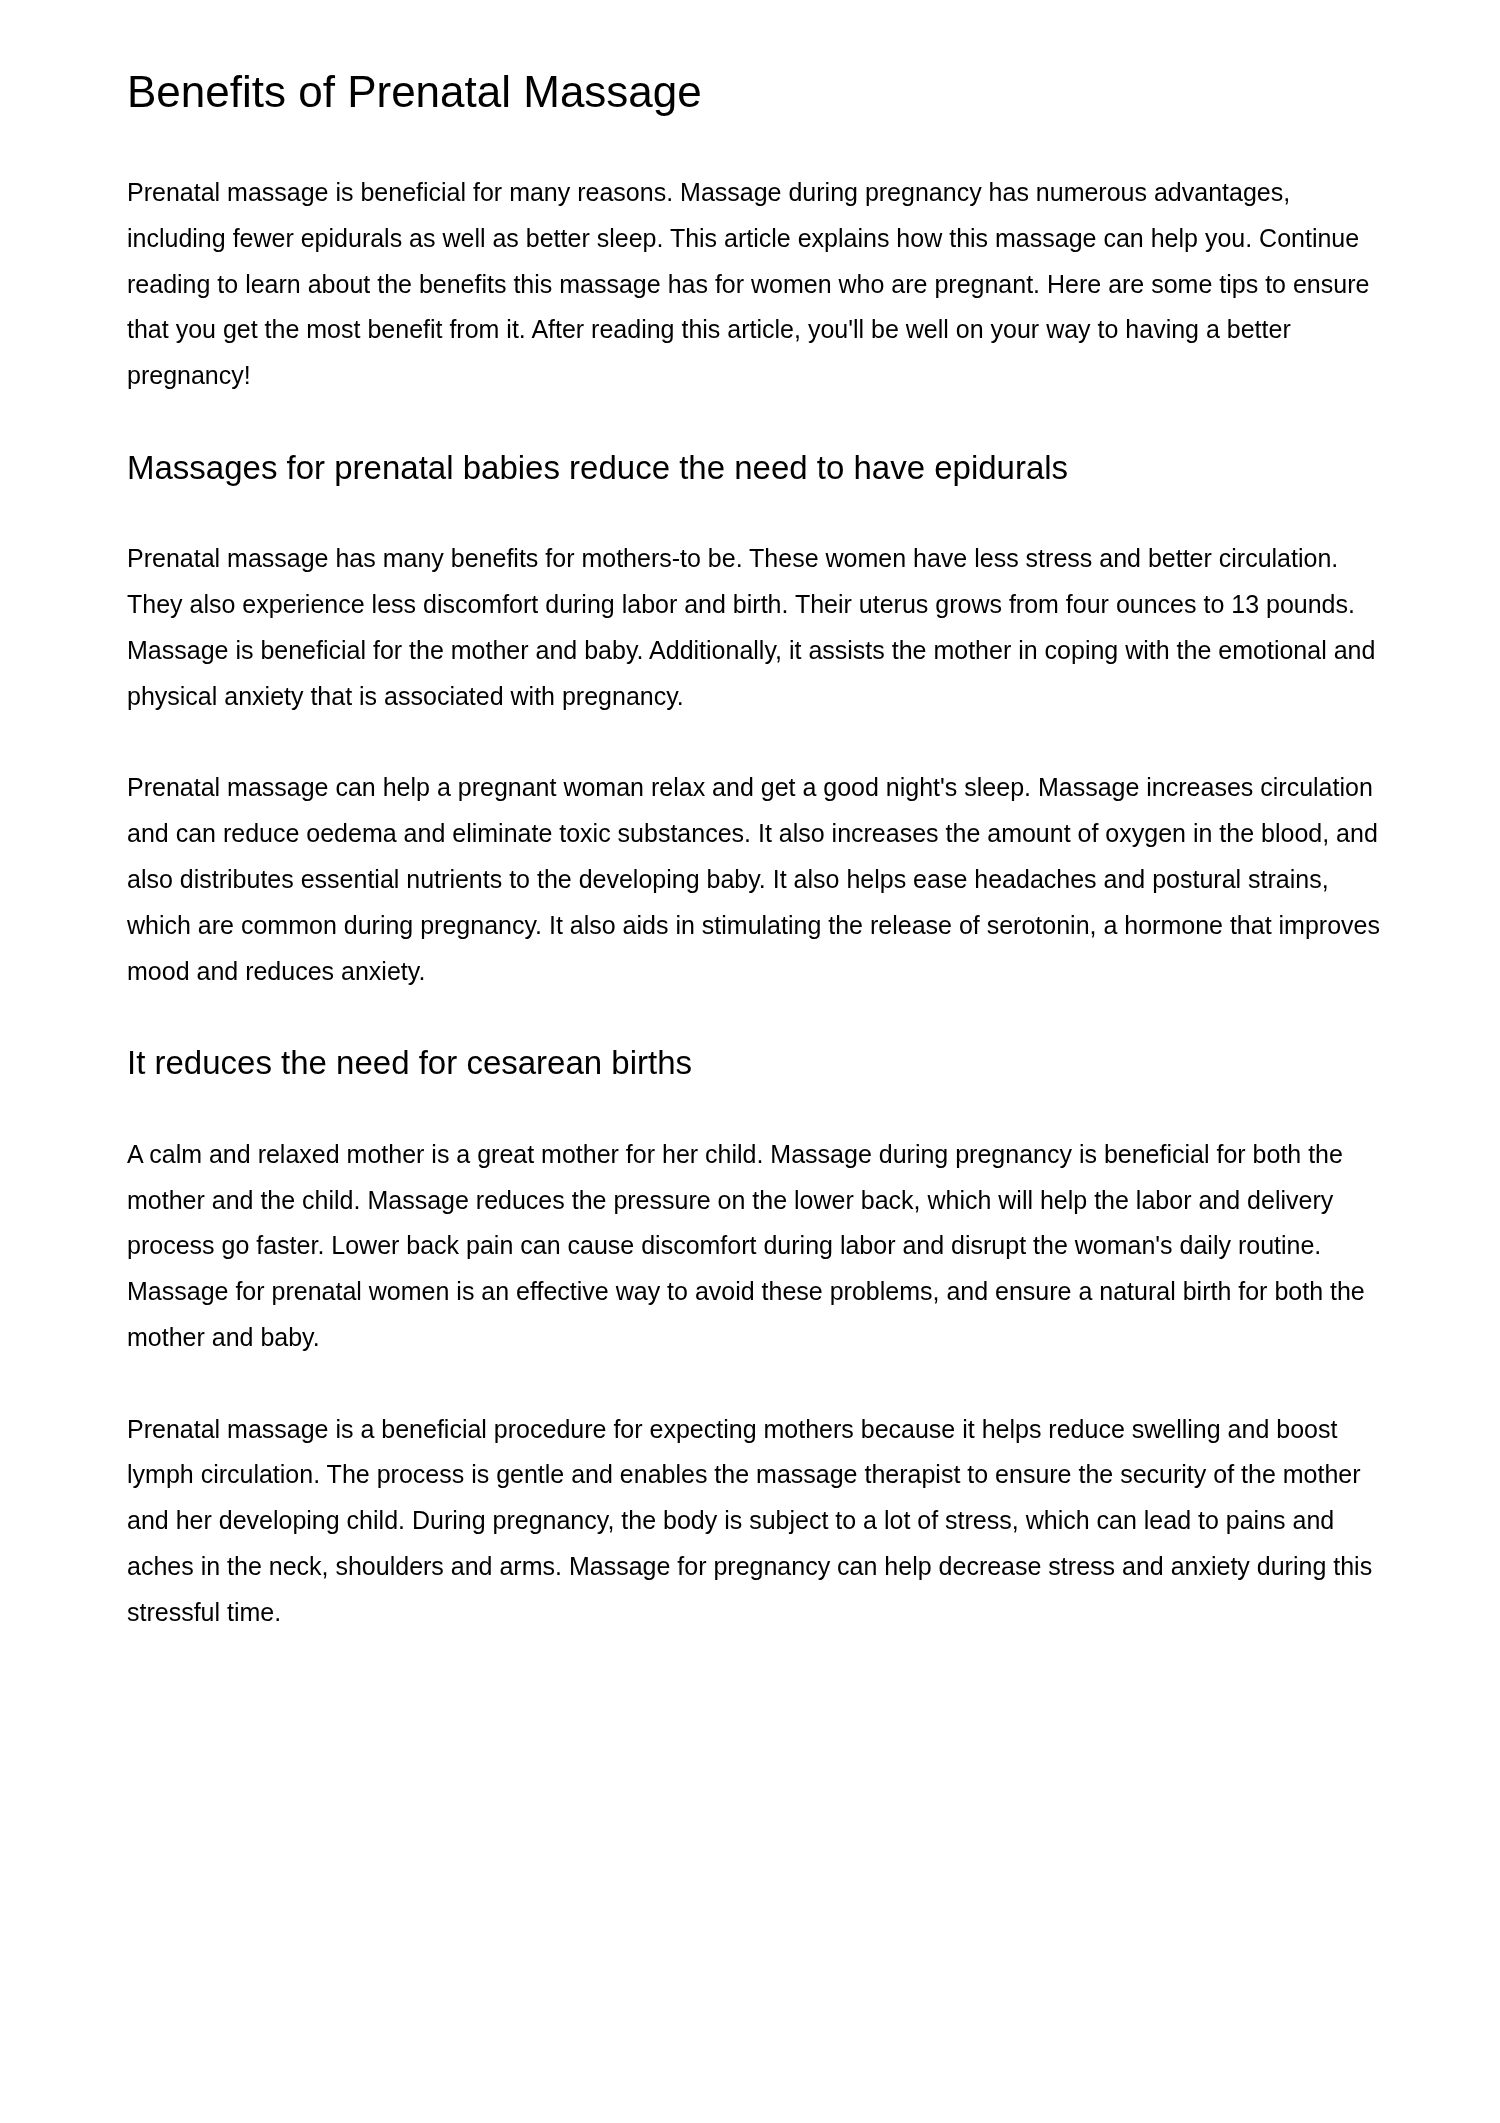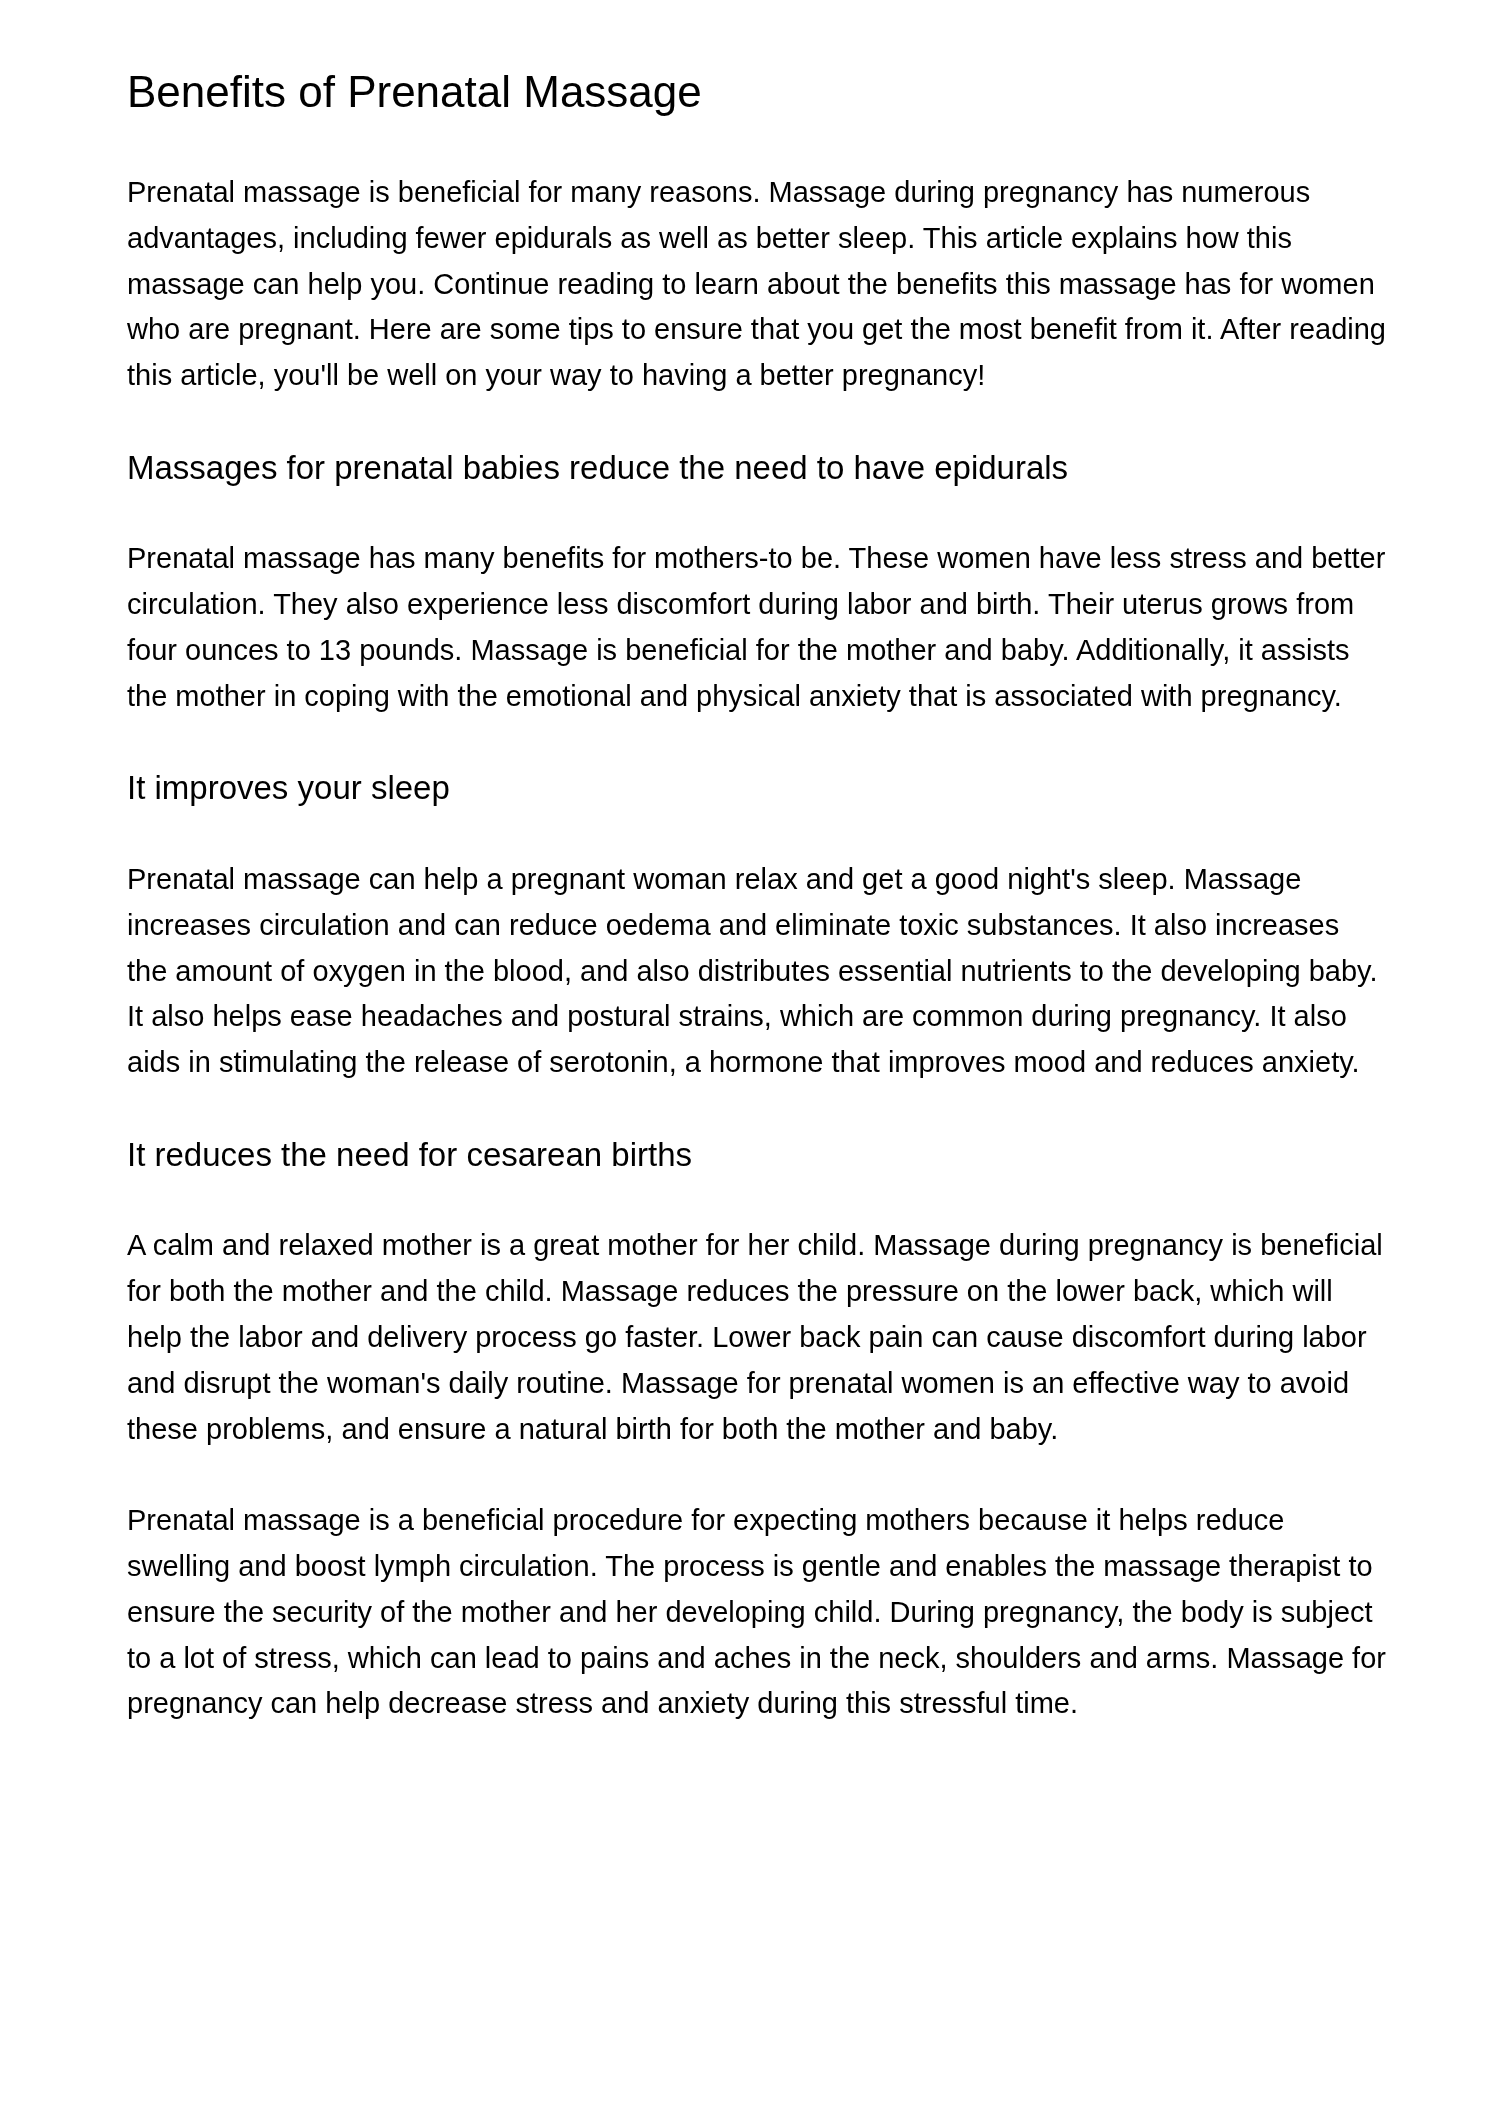--- a/index.html
+++ b/index.html
@@ -27,21 +27,21 @@
       width: 1260px;
     }
     .doc-title {
       font-size: 44px;
       font-weight: normal;
       line-height: 60px;
       margin: 0 0 48px 0;
       letter-spacing: 0;
     }
     .para {
-      font-size: 29px;
+      font-size: 25px;
       line-height: 45.8px;
       margin: 0 0 45.8px 0;
     }
     .subhead {
       font-size: 33px;
       line-height: 45.8px;
       margin: 0 0 45.8px 0;
     }
   </style>
 </head>
@@ -49,21 +49,20 @@
 
 <div class="page">
   <div class="content">
     <h1 class="doc-title">Benefits of Prenatal Massage</h1>
 
     <p class="para">Prenatal massage is beneficial for many reasons. Massage during pregnancy has numerous advantages, including fewer epidurals as well as better sleep. This article explains how this massage can help you. Continue reading to learn about the benefits this massage has for women who are pregnant. Here are some tips to ensure that you get the most benefit from it. After reading this article, you'll be well on your way to having a better pregnancy!</p>
 
     <p class="subhead">Massages for prenatal babies reduce the need to have epidurals</p>
     <p class="para">Prenatal massage has many benefits for mothers-to be. These women have less stress and better circulation. They also experience less discomfort during labor and birth. Their uterus grows from four ounces to 13 pounds. Massage is beneficial for the mother and baby. Additionally, it assists the mother in coping with the emotional and physical anxiety that is associated with pregnancy.</p>
 
-    <p class="subhead">It improves your sleep</p>
     <p class="para">Prenatal massage can help a pregnant woman relax and get a good night's sleep. Massage increases circulation and can reduce oedema and eliminate toxic substances. It also increases the amount of oxygen in the blood, and also distributes essential nutrients to the developing baby. It also helps ease headaches and postural strains, which are common during pregnancy. It also aids in stimulating the release of serotonin, a hormone that improves mood and reduces anxiety.</p>
 
     <p class="subhead">It reduces the need for cesarean births</p>
     <p class="para">A calm and relaxed mother is a great mother for her child. Massage during pregnancy is beneficial for both the mother and the child. Massage reduces the pressure on the lower back, which will help the labor and delivery process go faster. Lower back pain can cause discomfort during labor and disrupt the woman's daily routine. Massage for prenatal women is an effective way to avoid these problems, and ensure a natural birth for both the mother and baby.</p>
 
     <p class="para">Prenatal massage is a beneficial procedure for expecting mothers because it helps reduce swelling and boost lymph circulation. The process is gentle and enables the massage therapist to ensure the security of the mother and her developing child. During pregnancy, the body is subject to a lot of stress, which can lead to pains and aches in the neck, shoulders and arms. Massage for pregnancy can help decrease stress and anxiety during this stressful time.</p>
 
   </div>
 </div>
 

